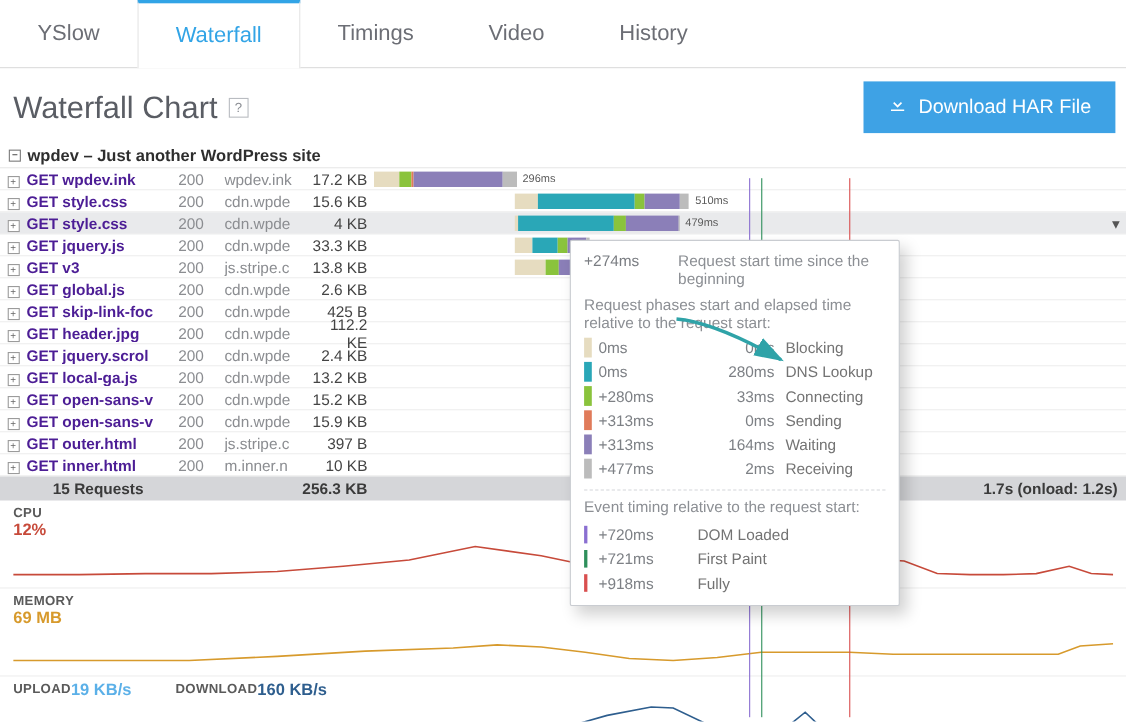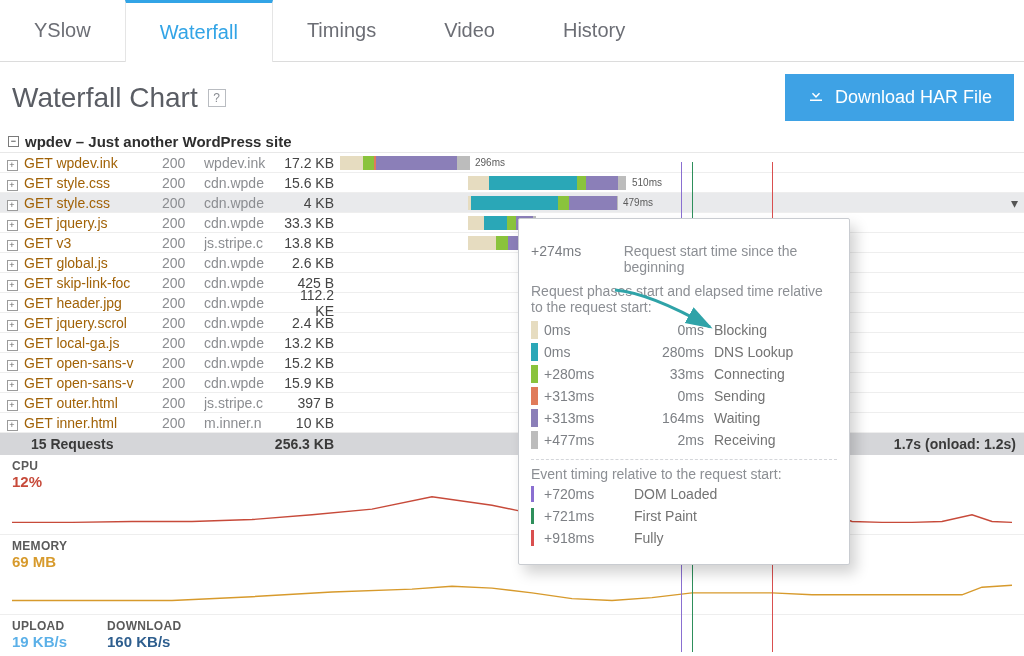--- a/index.html
+++ b/index.html
@@ -14,70 +14,70 @@
   .help{width:18px;height:18px;border:1px solid #b9bcc1;font-size:12px;display:inline-flex;align-items:center;justify-content:center;color:#8a8d93;cursor:pointer}
   .dl-btn{background:#3ea2e5;color:#fff;border:none;font-size:18px;padding:12px 22px;cursor:pointer;display:flex;align-items:center;gap:10px;font-weight:300}
   .dl-icon{display:inline-block}
   
   .tree-hdr{background:#fff;padding:2px 8px;font-size:15px;font-weight:700;color:#2e2e2e;border-bottom:1px solid #e8e8e8;display:flex;align-items:center;gap:6px}
   .tree-toggle{width:11px;height:11px;border:1px solid #7a7a7a;font-size:9px;line-height:9px;text-align:center;display:inline-block;color:#5a5a5a;background:#fff;cursor:pointer}
   .row{display:flex;align-items:center;font-size:14px;color:#444;border-bottom:1px solid #eee;height:20px;position:relative}
   .row.sel{background:#e9eaec}
   .row .expand{width:24px;text-align:center}
   .row .expand span{width:11px;height:11px;border:1px solid #9b9b9b;font-size:9px;line-height:9px;display:inline-block;color:#666;background:#fff;cursor:pointer}
-  .col-name{width:138px;font-weight:400;color:#a16207;white-space:nowrap;overflow:hidden}
+  .col-name{width:138px;font-weight:700;color:#4c1d95;white-space:nowrap;overflow:hidden}
   .col-status{width:42px;color:#8b8d91;text-align:left}
   .col-domain{width:74px;color:#8b8d91;white-space:nowrap;overflow:hidden}
   .col-size{width:62px;color:#444;text-align:right;padding-right:6px}
   .col-wf{flex:1;position:relative;height:100%}
   .bar{position:absolute;top:3px;height:14px;display:flex}
   .seg{height:100%}
   .seg.blk{background:#e6dcc0}
   .seg.dns{background:#2aa7b7}
   .seg.con{background:#8ac33c}
   .seg.snd{background:#e07b5a}
   .seg.wat{background:#8b7fb8}
   .seg.rec{background:#bcbcbc}
   .time-lbl{position:absolute;top:0;font-size:10px;line-height:20px;color:#5b5b5b}
   .vline{position:absolute;top:0;bottom:0;width:1px}
   .vl-purple{background:#8a6fd1}
   .vl-green{background:#2e8f5b}
   .vl-red{background:#d94f4f}
   .chev{position:absolute;right:6px;top:2px;color:#555;cursor:pointer}
   
   .sumrow{display:flex;align-items:center;background:#d5d6d9;height:22px;font-size:14px;font-weight:700;color:#3a3a3a}
-  .sumrow .reqs{width:182px;padding-left:31px}
+  .sumrow .reqs{width:182px;padding-left:48px}
   .sumrow .total{width:158px;text-align:right;padding-right:6px}
   .sumrow .spacer{flex:1}
   .sumrow .onload{padding-right:8px}
   
   .chart-block{padding:4px 12px 0 12px;position:relative}
   .chart-caption{font-size:12px;font-weight:700;letter-spacing:.3px;color:#5a5a5a}
   .chart-value{font-size:15px;font-weight:700}
   .cv-red{color:#c74a3a}
   .cv-orange{color:#d79a2c}
   .cv-blue{color:#3a87c7}
   .chart-canvas{height:38px;position:relative;margin-top:2px}
   .chart-canvas svg{position:absolute;left:0;right:0;top:0;bottom:0;width:100%;height:100%}
   .chart-border{border-top:1px solid #eee;margin-top:4px}
   .captions-row{display:flex;gap:40px}
-  .cap-col{display:flex;flex-direction:column}
-  
-  .tooltip{position:absolute;left:518px;top:218px;width:332px;background:#fff;border:1px solid #c9ccd1;border-radius:2px;box-shadow:6px 8px 14px rgba(0,0,0,.18);font-size:14px;color:#5c5f65;z-index:50;padding:24px 12px 12px 12px}
+  .cap-col{display:flex;flex-direction:row}
+  
+  .tooltip{position:absolute;left:518px;top:218px;width:300px;background:#fff;border:1px solid #c9ccd1;border-radius:2px;box-shadow:6px 8px 14px rgba(0,0,0,.18);font-size:14px;color:#5c5f65;z-index:50;padding:10px 12px 12px 12px}
   .tt-top{display:flex;justify-content:flex-start;gap:30px;margin-bottom:8px}
   .tt-top .t1{color:#7a7d82;width:70px}
   .tt-top .t2{color:#8c8f94;font-size:14px}
   .tt-note{color:#8c8f94;font-size:14px;margin-bottom:4px}
   .tt-row{display:flex;align-items:center;height:22px}
   .tt-sw{width:7px;height:18px;margin-right:6px}
   .tt-c1{width:90px;color:#7d8085}
   .tt-c2{width:80px;text-align:right;color:#7d8085;padding-right:10px}
   .tt-c3{color:#737373}
   .tt-sep{border-top:1px dashed #d4d6da;margin:8px 0 6px 0}
-  .tt-ev{display:flex;align-items:flex-start;height:22px}
+  .tt-ev{display:flex;align-items:flex-end;height:22px}
   .tt-evmark{width:3px;height:16px;margin-right:10px}
   
   .arrow{position:absolute;left:610px;top:285px;z-index:60;color:#2fa3a8}
   
   .grid-area{position:absolute;left:340px;right:8px;top:162px;bottom:0;pointer-events:none;z-index:5}
   .grid-area .vline{position:absolute;top:0;height:490px}
 </style>
 </head>
 <body>
 

